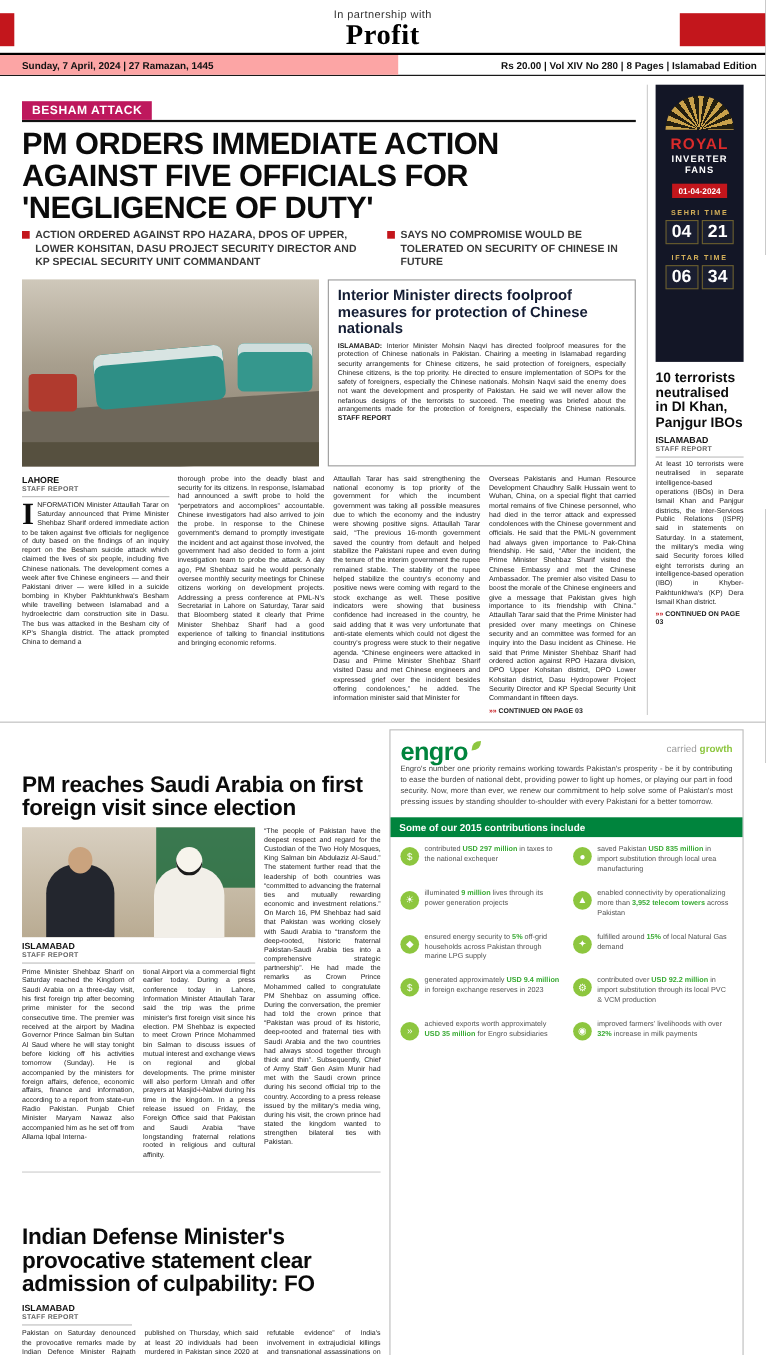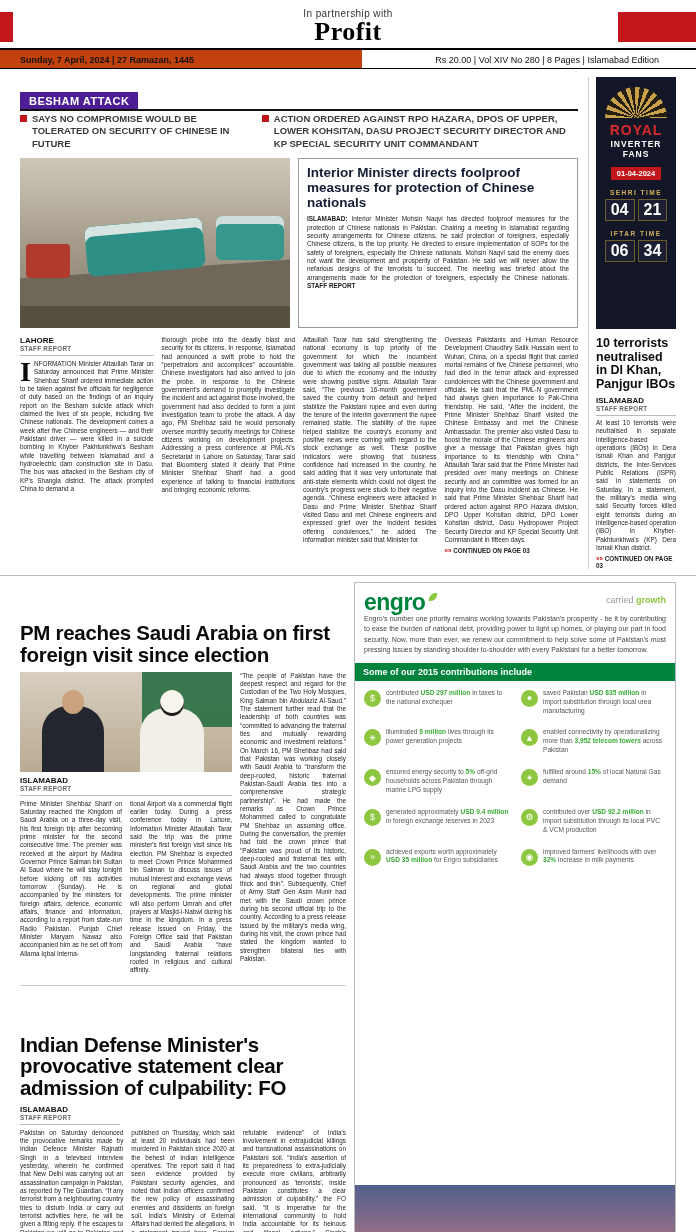--- a/index.html
+++ b/index.html
@@ -13,36 +13,36 @@
   .mast-sub { position:relative; height:40px; margin-top:2px; }
   .partner { text-align:center; }
   .partner-line { font-size:10px; color:#333; letter-spacing:.4px; }
   .profit { font-family:"Liberation Serif", serif; font-weight:bold; font-size:26px; line-height:1; letter-spacing:.5px; color:#000; }
   .red-block { position:absolute; top:4px; height:30px; background:#c3161c; }
   .red-block.left { left:0; width:13px; }
   .red-block.right { right:0; width:78px; }
 
   
   .date-bar { display:flex; border-top:2px solid #000; border-bottom:1px solid #000; height:21px; }
-  .date-left { flex:0 0 362px; background:#c2410c; font-weight:bold; font-size:9px; padding:5px 8px 0 20px; color:#111; }
-  .date-right { flex:1; font-weight:normal; font-size:9px; padding:5px 37px 0 0; text-align:right; color:#111; }
+  .date-left { flex:0 0 362px; background:#fca5a5; font-weight:bold; font-size:9px; padding:5px 8px 0 20px; color:#111; }
+  .date-right { flex:1; font-weight:bold; font-size:9px; padding:5px 8px 0 0; text-align:right; color:#111; }
 
   
   .tiny { font-size:6.4px; line-height:1.3; text-align:justify; color:#1c1c1c; }
   .byline-block { border-bottom:1px solid #bbb; padding-bottom:3px; margin-bottom:4px; }
   .byline-city { font-size:8px; font-weight:bold; color:#111; }
   .byline-rep { font-size:6.3px; font-weight:bold; color:#666; letter-spacing:.3px; }
   .continued { font-size:6.3px; font-weight:bold; margin-top:3px; }
   .continued .mk { color:#c3161c; font-weight:bold; }
 
   
   .lead { display:flex; gap:10px; padding:8px 20px 6px 20px; }
   .lead-main { flex:1; min-width:0; }
   .kicker-row { border-bottom:2px solid #111; padding-bottom:0; }
-  .kicker { display:inline-block; background:#4c1d95; color:#fff; font-weight:bold; font-size:11px; letter-spacing:.5px; padding:3px 9px 2px;margin-top:15px; }
+  .kicker { display:inline-block; background:#be185d; color:#fff; font-weight:bold; font-size:11px; letter-spacing:.5px; padding:3px 9px 2px;margin-top:15px; }
   .lead-headline { font-size:28px; font-weight:800; letter-spacing:-.5px; line-height:1.03; color:#0b0b0b; margin:6px 0 5px; }
   .bullets { display:flex; gap:16px; margin:2px 0 8px; }
   .bullet { display:flex; gap:5px; font-size:9.5px; font-weight:bold; color:#3a3a3a; line-height:1.3; }
   .bullet.b1 { flex:1.4; } .bullet.b2 { flex:1; }
   .sq { width:7px; height:7px; background:#c3161c; flex:none; margin-top:2px; }
   .lead-media { display:flex; gap:8px; height:170px; }
   .lead-photo { width:270px; position:relative; overflow:hidden; background:linear-gradient(180deg,#cfc8ba 0%,#a89f8e 45%,#837b6c 100%); }
   .road { position:absolute; left:-20px; bottom:0; width:340px; height:60px; background:#6e675a; transform:rotate(-4deg); }
   .bus1 { position:absolute; left:66px; top:64px; width:118px; height:50px; background:#2e8f86; border-radius:8px; transform:rotate(-5deg); box-shadow:inset 0 10px 0 #d8e4e2; }
   .bus2 { position:absolute; right:6px; top:58px; width:68px; height:44px; background:#35978d; border-radius:6px; box-shadow:inset 0 8px 0 #cfdedd; }
@@ -123,28 +123,29 @@
   <div class="date-bar">
     <div class="date-left">Sunday, 7 April, 2024 | 27 Ramazan, 1445</div>
     <div class="date-right">Rs 20.00  |  Vol XIV No 280  |  8 Pages  |  Islamabad Edition</div>
   </div>
 
   <section class="lead">
     <div class="lead-main">
       <div class="kicker-row">
         <span class="kicker">BESHAM ATTACK</span>
       </div>
+      <h2 class="lead-headline">PM ORDERS IMMEDIATE ACTION AGAINST FIVE OFFICIALS FOR 'NEGLIGENCE OF DUTY'</h2>
       <div class="bullets">
+        <div class="bullet b1">
+          <span class="sq"></span>
+          <span>ACTION ORDERED AGAINST RPO HAZARA, DPOS OF UPPER, LOWER KOHSITAN, DASU PROJECT SECURITY DIRECTOR AND KP SPECIAL SECURITY UNIT COMMANDANT</span>
+        </div>
         <div class="bullet b2">
           <span class="sq"></span>
           <span>SAYS NO COMPROMISE WOULD BE TOLERATED ON SECURITY OF CHINESE IN FUTURE</span>
-        </div>
-        <div class="bullet b1">
-          <span class="sq"></span>
-          <span>ACTION ORDERED AGAINST RPO HAZARA, DPOS OF UPPER, LOWER KOHSITAN, DASU PROJECT SECURITY DIRECTOR AND KP SPECIAL SECURITY UNIT COMMANDANT</span>
         </div>
       </div>
       <div class="lead-media">
         <div class="lead-photo">
           <div class="road"></div>
           <div class="bus1"></div>
           <div class="bus2"></div>
           <div class="truck"></div>
           <div class="rubble"></div>
         </div>

